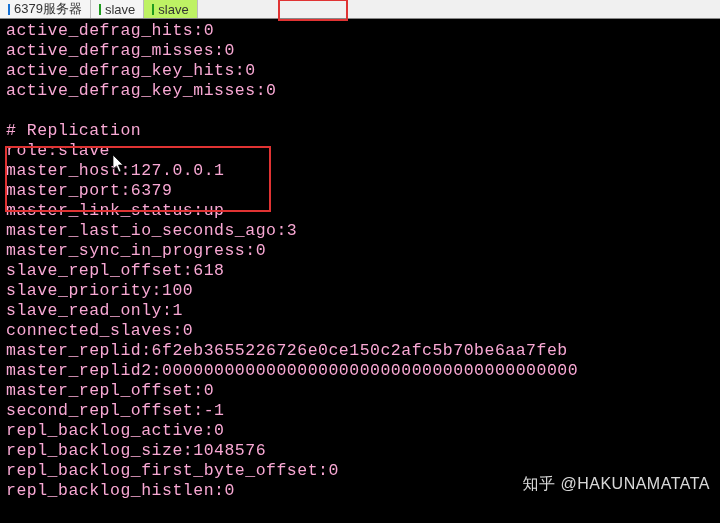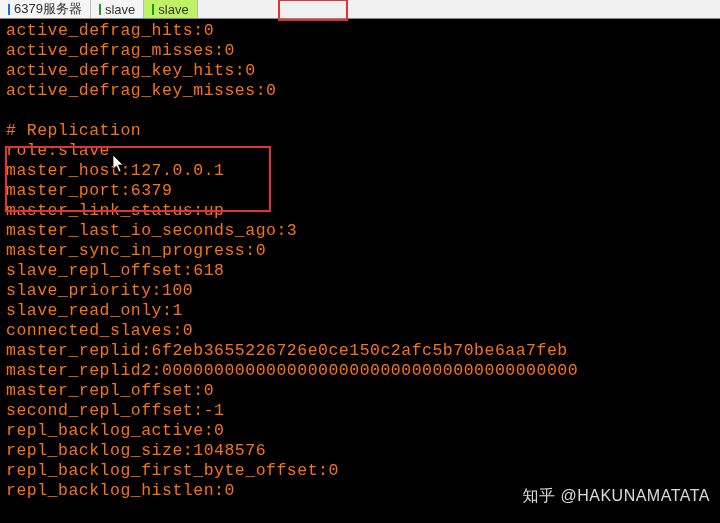--- a/index.html
+++ b/index.html
@@ -44,21 +44,21 @@
       position: absolute;
       border: 2px solid #e03333;
       top: -1px;
       left: 278px;
       width: 70px;
       height: 22px;
       pointer-events: none;
     }
     .terminal {
       padding: 2px 6px 4px 6px;
-      color: #f97316;
+      color: #f9a8d4;
       line-height: 20px;
       letter-spacing: 0.5px;
       white-space: pre;
     }
     .highlight-block {
       position: absolute;
       border: 2px solid #e03333;
       top: 146px;
       left: 5px;
       width: 266px;
@@ -69,21 +69,21 @@
       position: absolute;
       top: 155px;
       left: 113px;
       width: 12px;
       height: 18px;
       pointer-events: none;
     }
     .watermark {
       position: absolute;
       right: 10px;
-      bottom: 16px;
+      bottom: 28px;
       color: rgba(255,255,255,0.85);
       font-family: Arial, sans-serif;
       font-size: 16px;
       letter-spacing: 0.5px;
     }
   </style>
 </head>
 <body>
 
 <div class="tab-bar" id="tab-bar">

